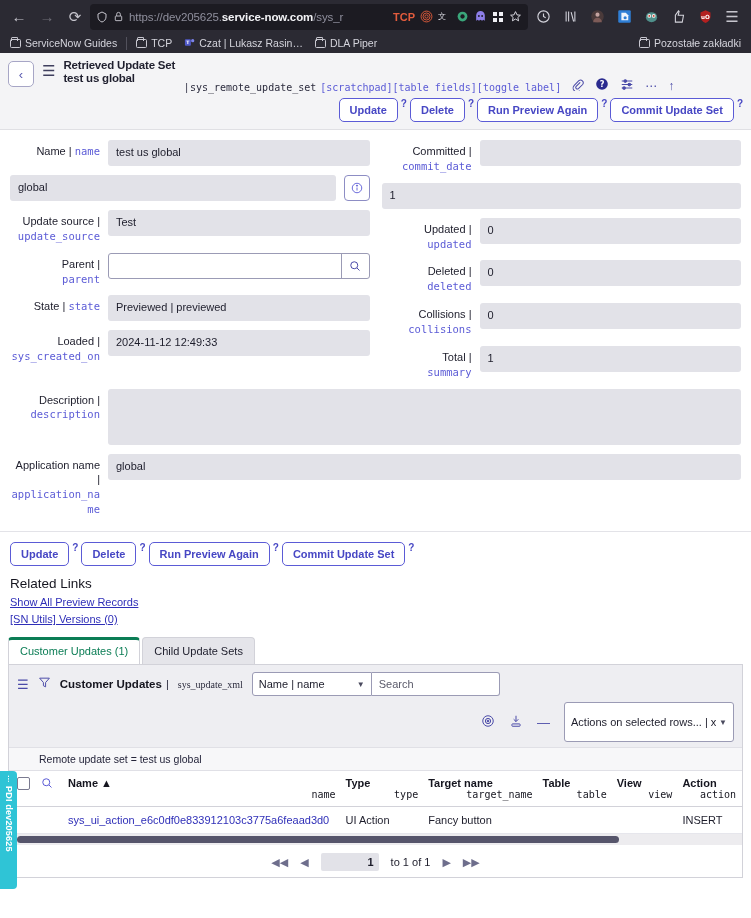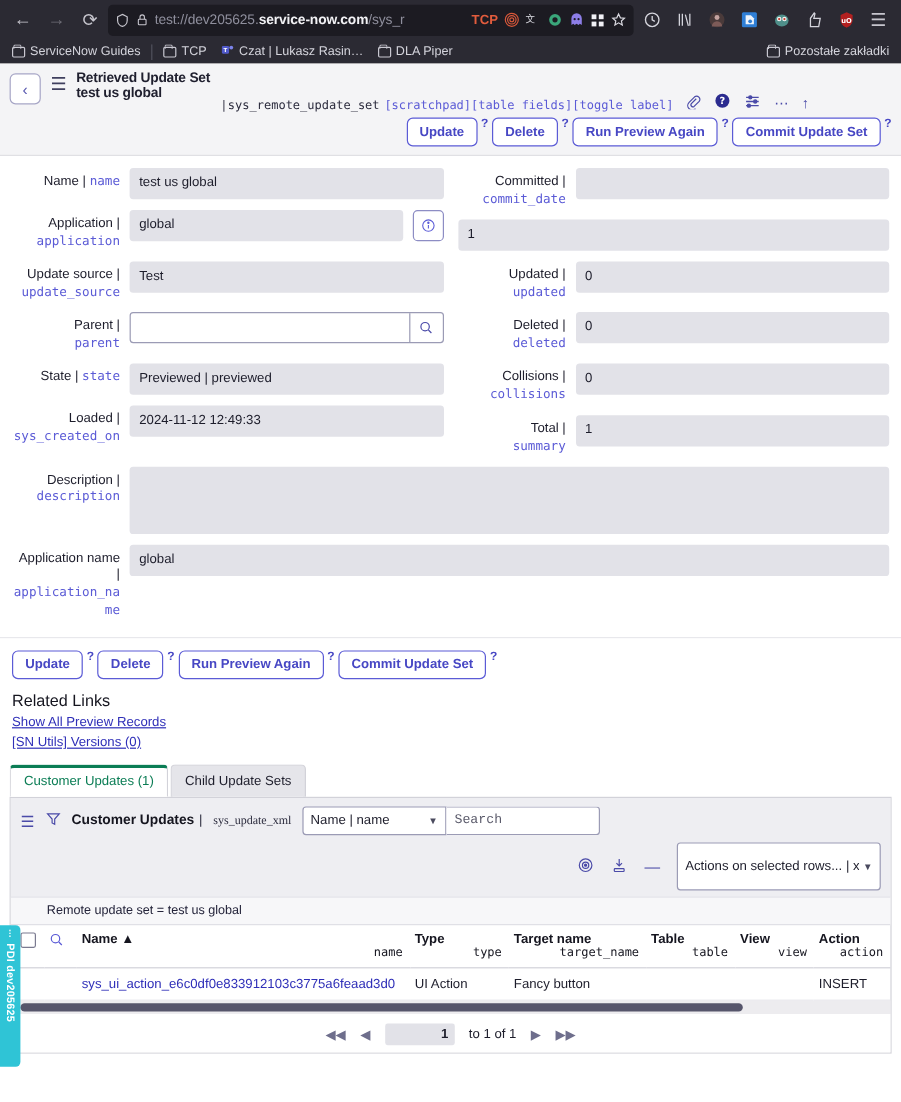--- a/index.html
+++ b/index.html
@@ -191,21 +191,21 @@
   .search-group { display: flex; flex: none; }
   .search-sel {
     width: 120px; height: 24px; border: 1px solid #9b9bb5;
     border-radius: 3px 0 0 3px; background: #fff; font-size: 11px;
     color: #1d1d2b; display: flex; align-items: center;
     justify-content: space-between; padding: 0 6px;
   }
   .search-inp {
     width: 128px; height: 24px; border: 1px solid #9b9bb5; border-left: none;
     border-radius: 0 3px 3px 0; background: #fff; font-size: 11px;
-    color: #5b5b6b; display: flex; align-items: center; padding: 0 7px; font-family: Liberation Mono, monospace;
+    color: #5b5b6b; display: flex; align-items: center; padding: 0 7px;
   }
   .lt-row2 {
     display: flex; align-items: center; justify-content: flex-end;
     gap: 14px; margin-top: 6px;
   }
   .actions-sel {
     width: 170px; height: 40px; border: 1px solid #9b9bb5; border-radius: 3px;
     background: #fff; font-size: 11px; color: #1d1d2b; display: flex;
     align-items: center; justify-content: space-between; padding: 0 6px;
   }
@@ -280,21 +280,21 @@
         <svg width="12" height="12" viewBox="0 0 24 24" fill="none" stroke="#c6c5cd" stroke-width="2">
               <path d="M12 2 L20 6 V12 C20 17 16 21 12 22 C8 21 4 17 4 12 V6 Z"></path>
             </svg>
       </span>
       <span class="url-icon">
         <svg width="11" height="11" viewBox="0 0 24 24" fill="none" stroke="#c6c5cd" stroke-width="2">
               <rect x="5" y="11" width="14" height="10" rx="1.5"></rect>
               <path d="M8 11 V7 a4 4 0 0 1 8 0 v4"></path>
             </svg>
       </span>
-      <span class="url-text"><span>test://dev205625.</span><b>service-now.com</b><span>/sys_r</span></span>
+      <span class="url-text"><span>https://dev205625.</span><b>service-now.com</b><span>/sys_r</span></span>
       <span class="tcp-label">TCP</span>
       <span class="url-icon">
         <svg width="13" height="13" viewBox="0 0 24 24" fill="none" stroke="#d9583a" stroke-width="1.8">
               <circle cx="12" cy="12" r="3"></circle>
               <circle cx="12" cy="12" r="6.5"></circle>
               <circle cx="12" cy="12" r="10"></circle>
             </svg>
       </span>
       <span class="url-icon">
         <svg width="13" height="13" viewBox="0 0 24 24" fill="#d9d9e0">
@@ -462,21 +462,20 @@
 
 <div>
   <div class="form-area" style="border-bottom:none;padding-bottom:0">
 
     <div class="col left">
       <div class="field">
         <div class="fl"><span>Name |</span> <span class="fl-tech">name</span></div>
         <div class="fv">test us global</div>
       </div>
       <div class="field">
-        <div class="fl"><span>Application |</span><br><span class="fl-tech">application</span></div>
         <div class="fv">global</div>
         <div class="info-btn">
           <svg width="12" height="12" viewBox="0 0 24 24" fill="none" stroke="#5b5bd6" stroke-width="1.8">
                 <circle cx="12" cy="12" r="9.5"></circle>
                 <path d="M12 11 v6"></path>
                 <circle cx="12" cy="7.3" r="1.1" fill="#5b5bd6"></circle>
               </svg>
         </div>
       </div>
       <div class="field">

